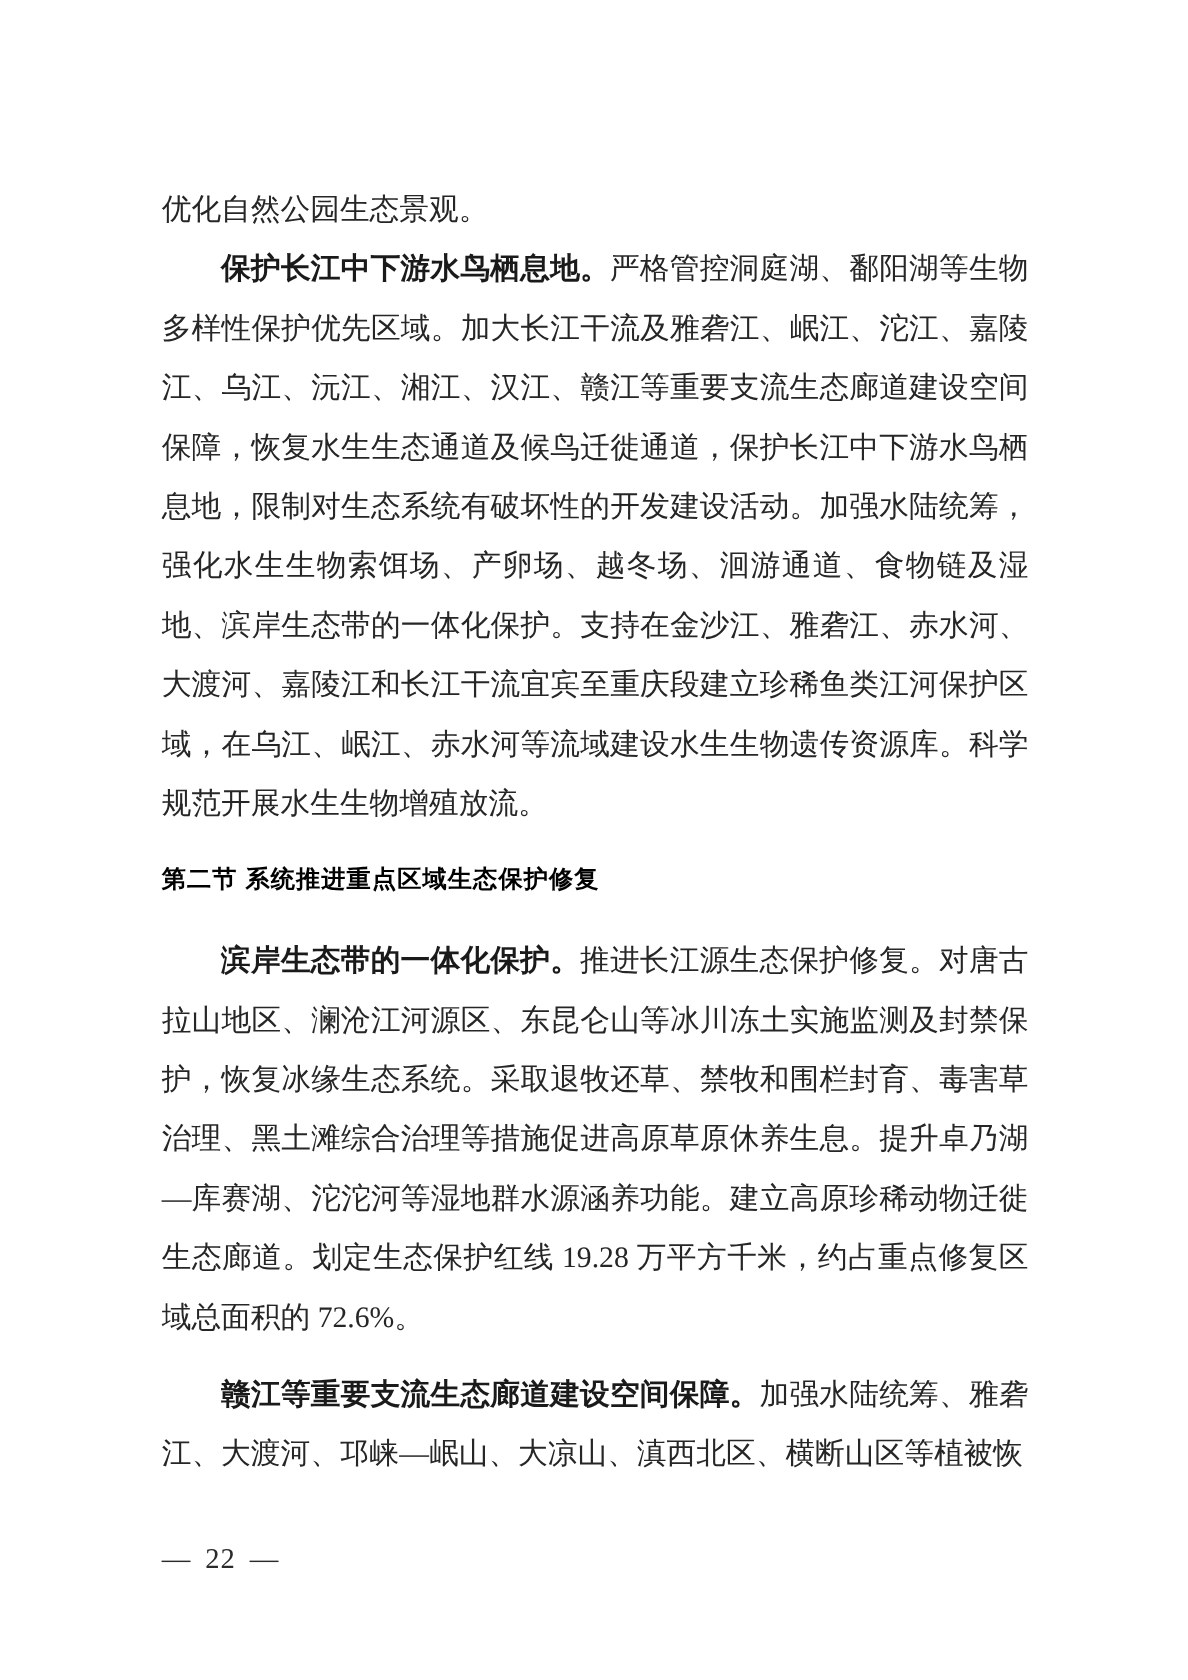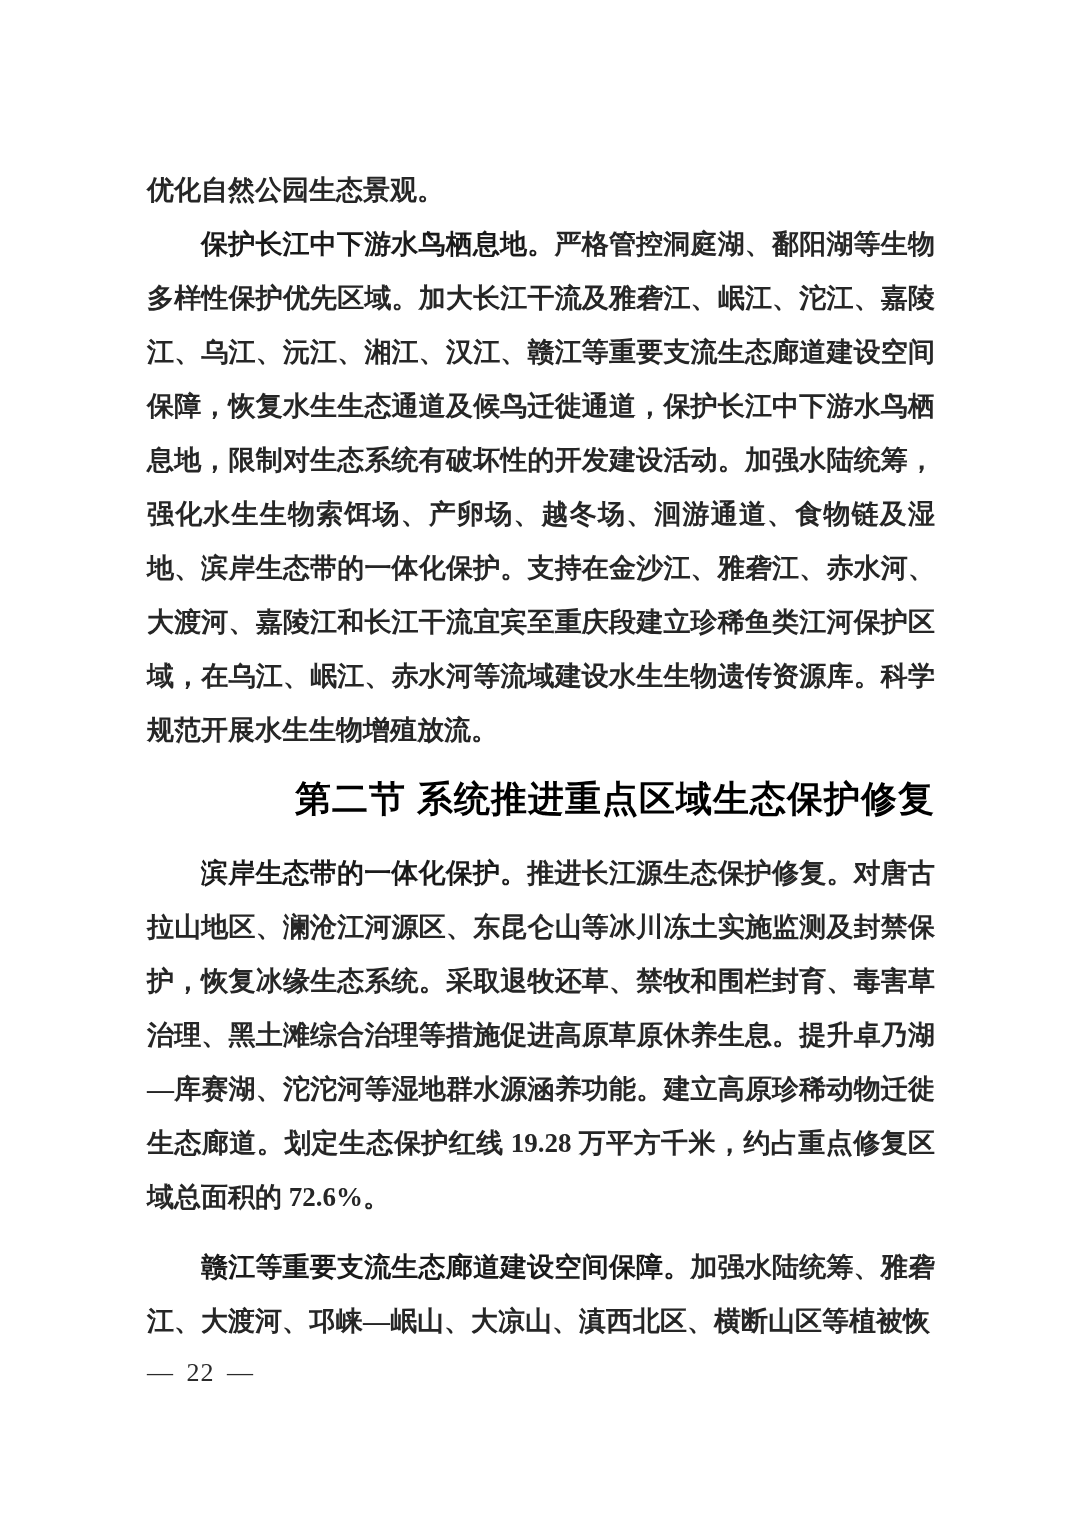--- a/index.html
+++ b/index.html
@@ -35,37 +35,37 @@
     text-indent: 0;
   }
   .para.gap {
     margin-top: 16px;
   }
   .para .lead {
     font-weight: bold;
     color: #1a1a1a;
   }
   .para .body-text {
-    font-weight: bold;
+    font-weight: normal;
   }
   .section-heading {
     font-family: "Liberation Sans", "DejaVu Sans", sans-serif;
     font-weight: bold;
-    font-size: 36px;
+    font-size: 22px;
     line-height: 54px;
-    text-align: right;
+    text-align: left;
     text-indent: 0;
     margin: 15px 0 20px 0;
     color: #000000;
     letter-spacing: 1px;
   }
   .page-footer {
     position: absolute;
     left: 147px;
-    top: 1358px;
+    top: 1402px;
     font-size: 26px;
     color: #2b2b2b;
     word-spacing: 5px;
     letter-spacing: 1px;
   }
 </style>
 </head>
 <body>
 
 <div class="page">

